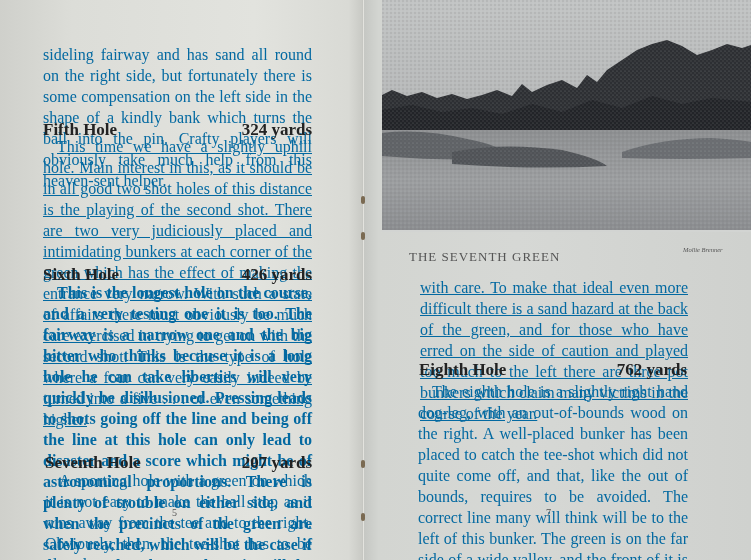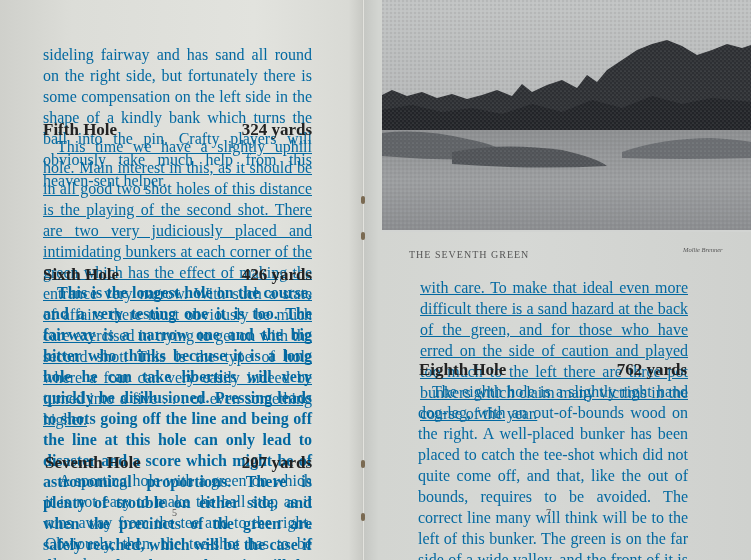--- a/index.html
+++ b/index.html
@@ -49,21 +49,21 @@
       position: absolute; font-family: "Liberation Serif", serif;
       font-size: 10px; color: #555;
     }
     .photo {
       position: absolute; left: 382px; top: 0; width: 369px; height: 232px;
       overflow: hidden;
       background: #b9bbbb;
     }
     .caption {
       position: absolute; left: 409px; top: 249px;
-      font-family: "Liberation Serif", serif; font-size: 10px;
+      font-family: "Liberation Serif", serif; font-size: 13px;
       letter-spacing: 1px; color: #555;
     }
     .credit {
       position: absolute; left: 683px; top: 246px;
       font-family: "Liberation Serif", serif; font-style: italic;
       font-size: 6.5px; color: #555;
     }
   </style>
 </head>
 <body>

